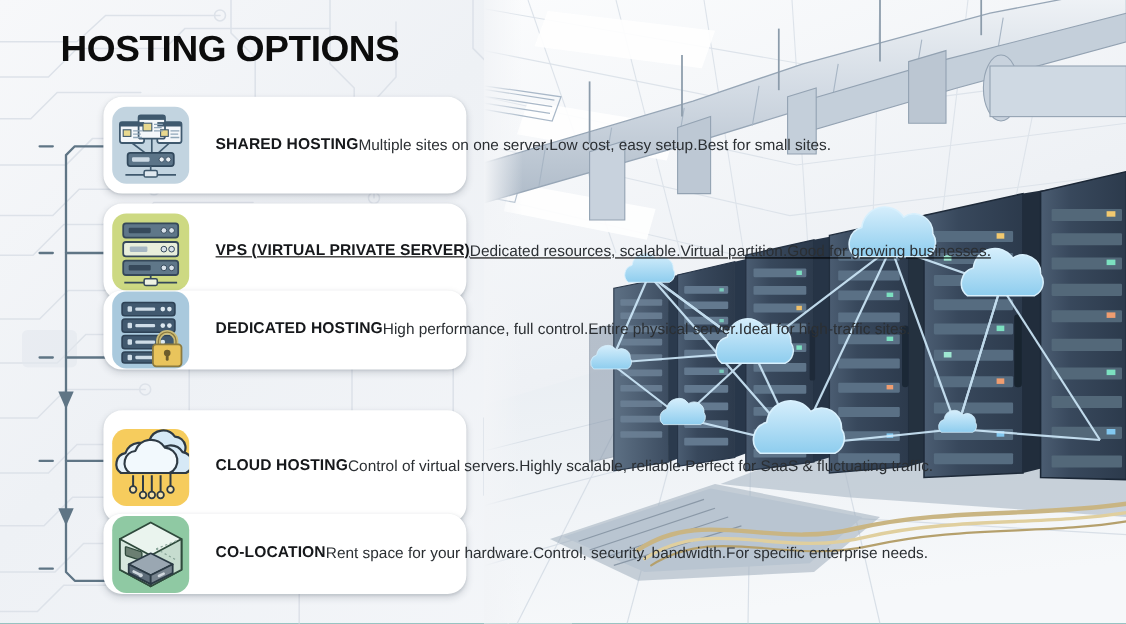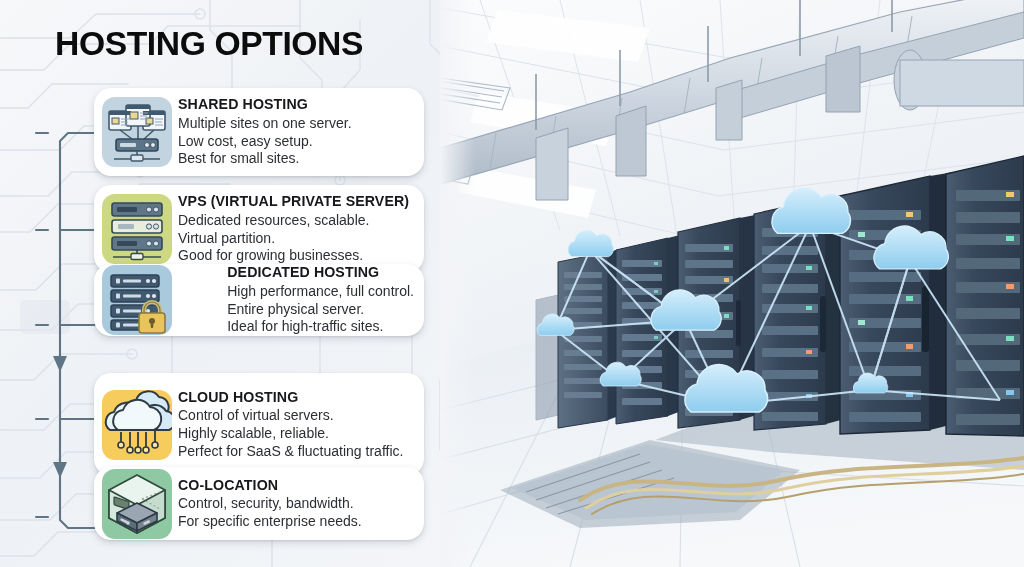--- a/index.html
+++ b/index.html
@@ -58,22 +58,22 @@
     box-sizing: border-box;
   }
   .card-icon {
     width: 70px; height: 70px;
     border-radius: 13px;
     flex: 0 0 70px;
     position: relative;
     overflow: hidden;
   }
   .card-body {
-    margin-left: 6px;
-    display: flex; flex-direction: column;
+    margin-left: 24px;
+    display: flex; flex-direction: row;
     justify-content: center;
   }
   .card-title {
     font-size: 14.2px;
     font-weight: bold;
     color: #16181b;
     letter-spacing: 0.1px;
     line-height: 1.25;
     margin-bottom: 1px;
     white-space: nowrap;
@@ -537,21 +537,21 @@
       </svg>
     </div>
     <div class="card-body">
       <div class="card-title">SHARED HOSTING</div>
       <div class="card-line">Multiple sites on one server.</div>
       <div class="card-line">Low cost, easy setup.</div>
       <div class="card-line">Best for small sites.</div>
     </div>
   </div>
 
-  <div class="card" style="left:94px; top:185px; width:330px; height:88px;">
+  <div class="card" style="left:94px; top:185px; width:330px; height:88px;text-decoration:underline;">
     <div class="card-icon" style="background:#cdd982;">
       <svg width="70" height="70" viewBox="0 0 70 70">
         <g stroke="#35485a" stroke-width="1.6">
           <rect x="10" y="9" width="50" height="13" rx="2.5" fill="#5f7789"></rect>
           <rect x="10" y="26" width="50" height="13" rx="2.5" fill="#e8eedb"></rect>
           <rect x="10" y="43" width="50" height="13" rx="2.5" fill="#5f7789"></rect>
         </g>
         <g fill="#36495b">
           <rect x="15" y="13" width="20" height="5" rx="1"></rect>
           <rect x="15" y="47" width="20" height="5" rx="1"></rect>
@@ -683,18 +683,19 @@
         <circle cx="26" cy="54" r="1.8" fill="#cfd7dd"></circle>
 
         <g stroke="#8aa69a" stroke-width="1.1" stroke-dasharray="2 2.4" fill="none">
           <path d="M40 30 L60 22"></path>
           <path d="M40 30 L58 40"></path>
         </g>
       </svg>
     </div>
     <div class="card-body">
       <div class="card-title">CO-LOCATION</div>
+      <div class="card-line">Rent space for your hardware.</div>
       <div class="card-line">Control, security, bandwidth.</div>
       <div class="card-line">For specific enterprise needs.</div>
     </div>
   </div>
 
 </div>
 
 </body></html>

